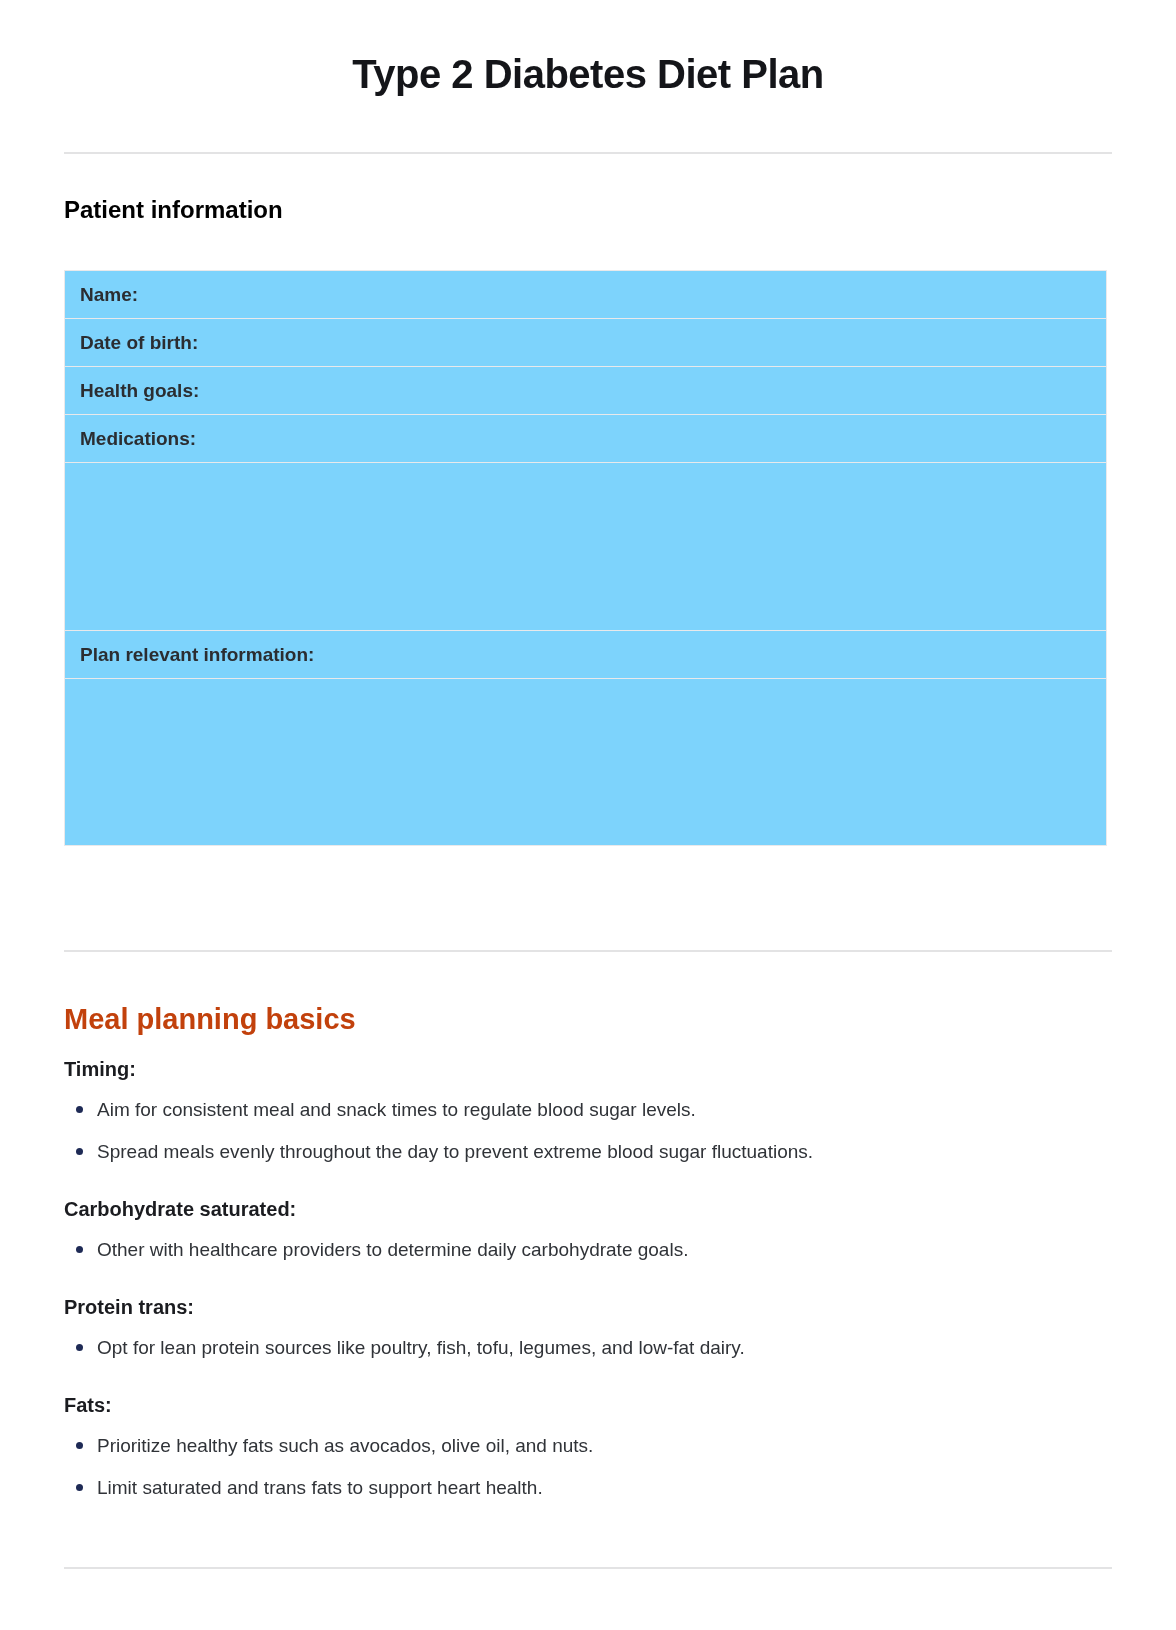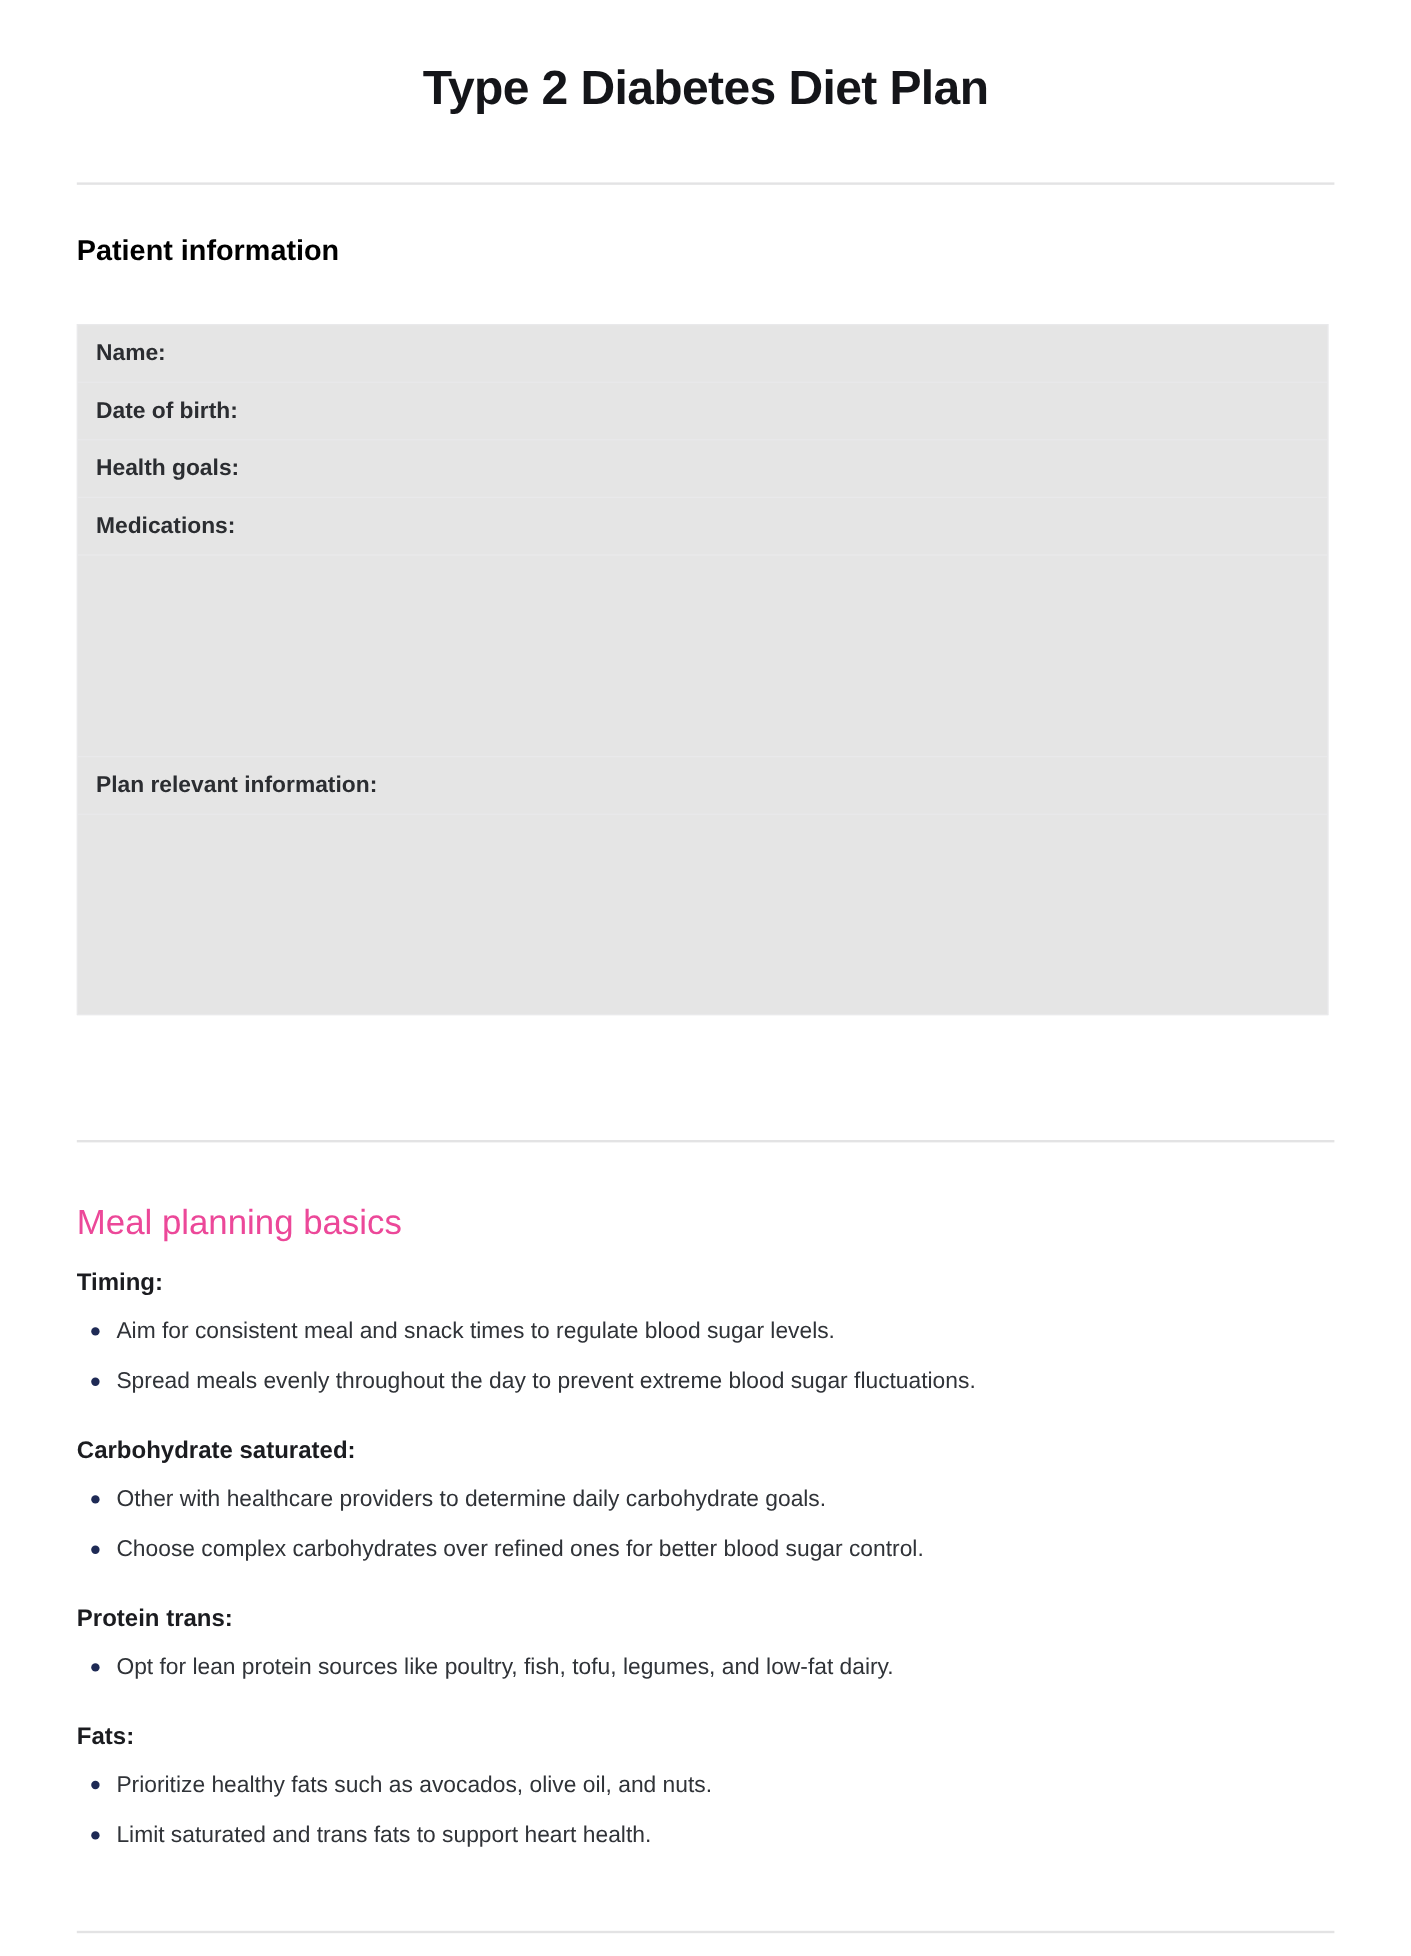--- a/index.html
+++ b/index.html
@@ -39,21 +39,21 @@
     font-size: 24px;
     line-height: 28px;
     font-weight: 700;
     color: #000000;
   }
 
   .info-table {
     margin-top: 46px;
     width: 1043px;
     border: 1px solid #e9e9eb;
-    background: #e5e5e5;
+    background: #7dd3fc;
   }
   .info-row {
     border-bottom: 1px solid #e9e9eb;
     display: flex;
     align-items: center;
     padding: 0 15px;
   }
   .info-row:last-child { border-bottom: none; }
   .row-field { height: 48px; }
   .row-writein { height: 168px; padding: 0; }
@@ -67,22 +67,22 @@
     flex: 1;
     align-self: stretch;
     margin-left: 10px;
   }
   .writein-area { width: 100%; height: 100%; }
 
   .section-heading-dark {
     margin: 50px 0 0 0;
     font-size: 29px;
     line-height: 34px;
-    font-weight: 400;
-    color: #ec4899;
+    font-weight: 700;
+    color: #c2410c;
   }
 
   .sub-heading {
     margin: 35px 0 0 0;
     font-size: 20px;
     line-height: 23px;
     font-weight: 700;
     color: #1b1c20;
   }
   .sub-heading.first { margin-top: 22px; }
@@ -161,21 +161,20 @@
 
     <h3 class="sub-heading first">Timing:</h3>
     <ul class="bullets">
       <li>Aim for consistent meal and snack times to regulate blood sugar levels.</li>
       <li>Spread meals evenly throughout the day to prevent extreme blood sugar fluctuations.</li>
     </ul>
 
     <h3 class="sub-heading">Carbohydrate saturated:</h3>
     <ul class="bullets">
       <li>Other with healthcare providers to determine daily carbohydrate goals.</li>
-      <li>Choose complex carbohydrates over refined ones for better blood sugar control.</li>
     </ul>
 
     <h3 class="sub-heading">Protein trans:</h3>
     <ul class="bullets">
       <li>Opt for lean protein sources like poultry, fish, tofu, legumes, and low-fat dairy.</li>
     </ul>
 
     <h3 class="sub-heading">Fats:</h3>
     <ul class="bullets">
       <li>Prioritize healthy fats such as avocados, olive oil, and nuts.</li>

